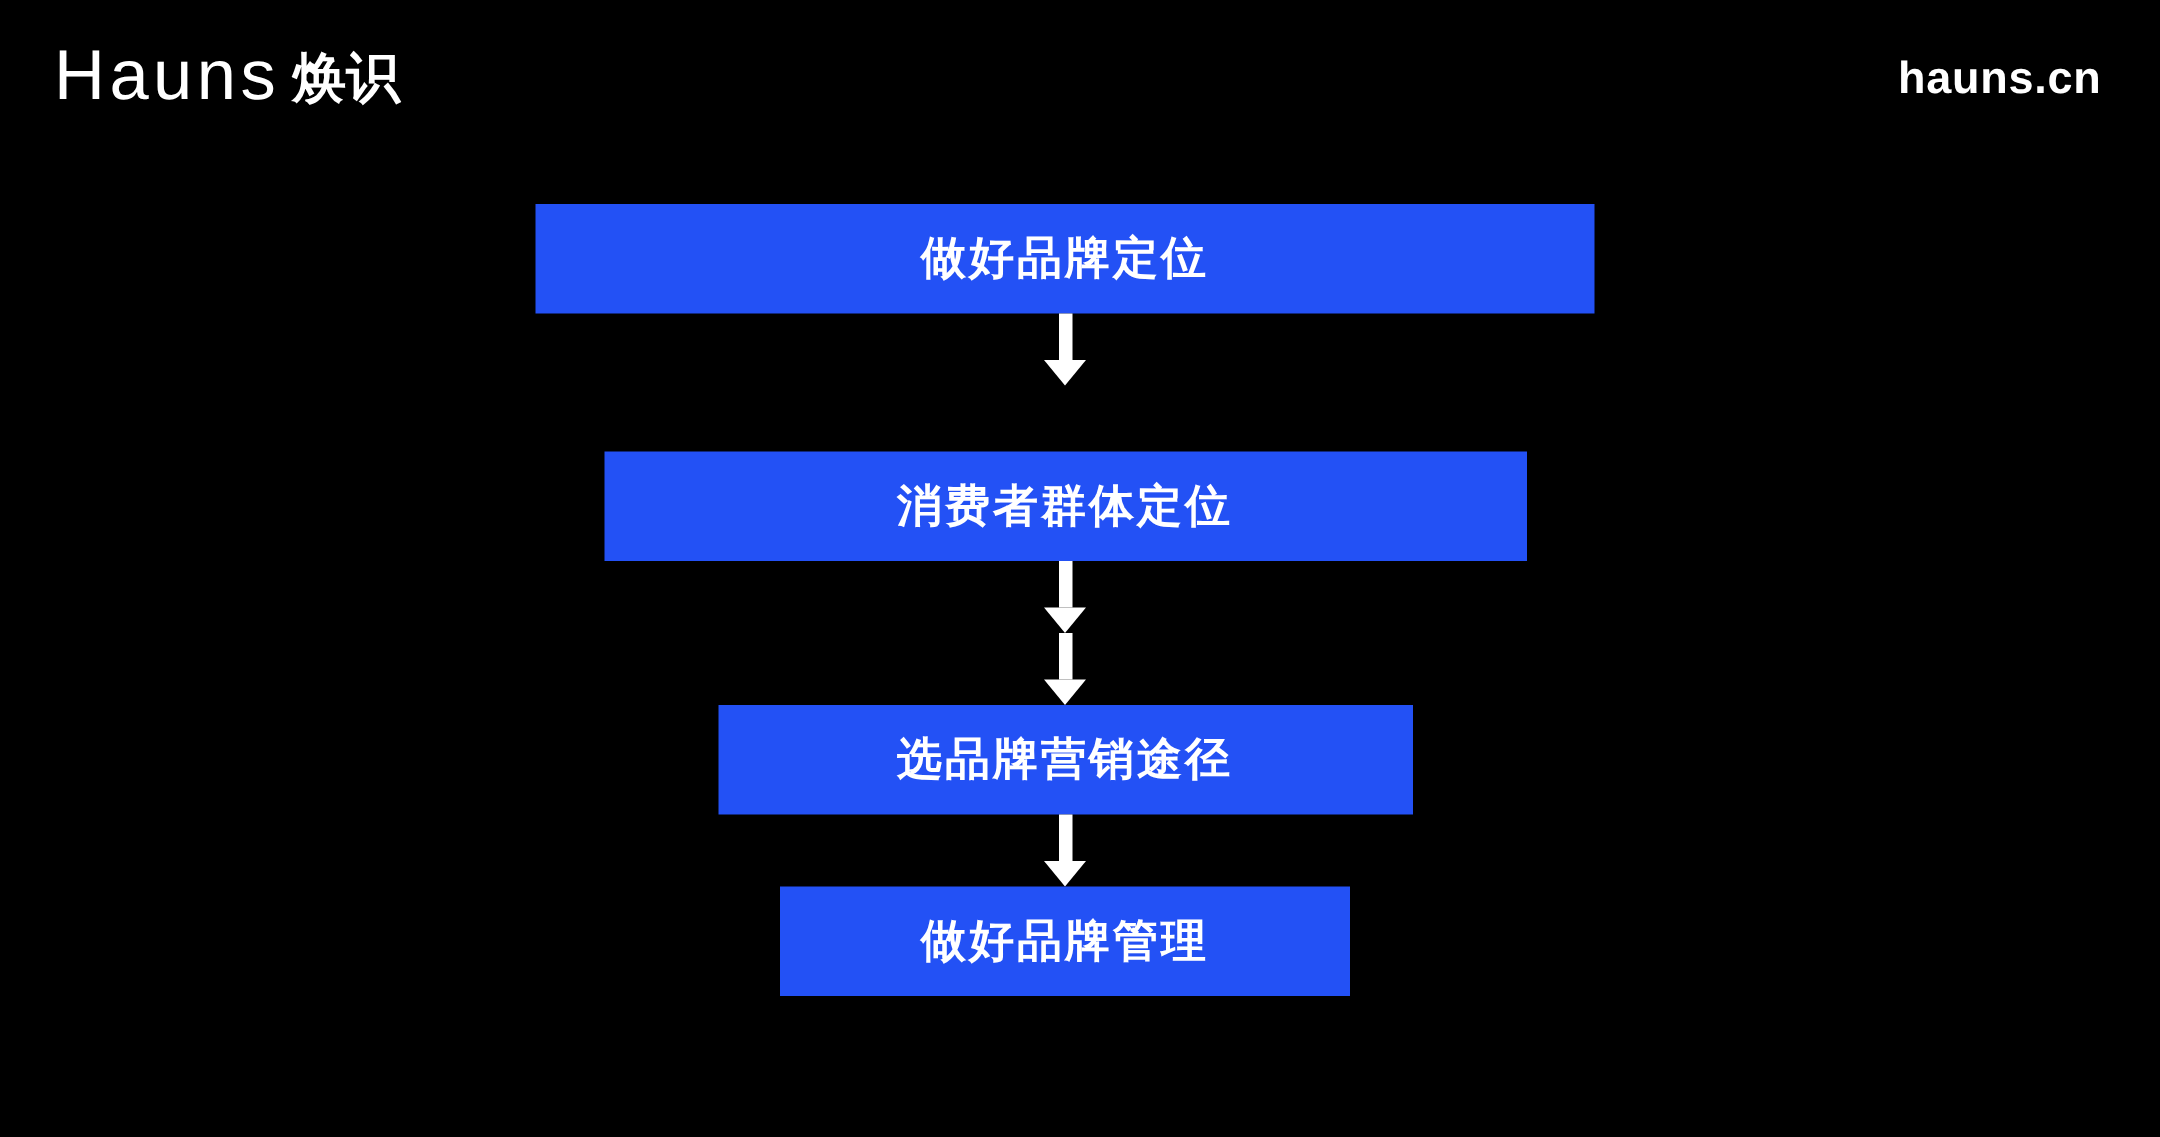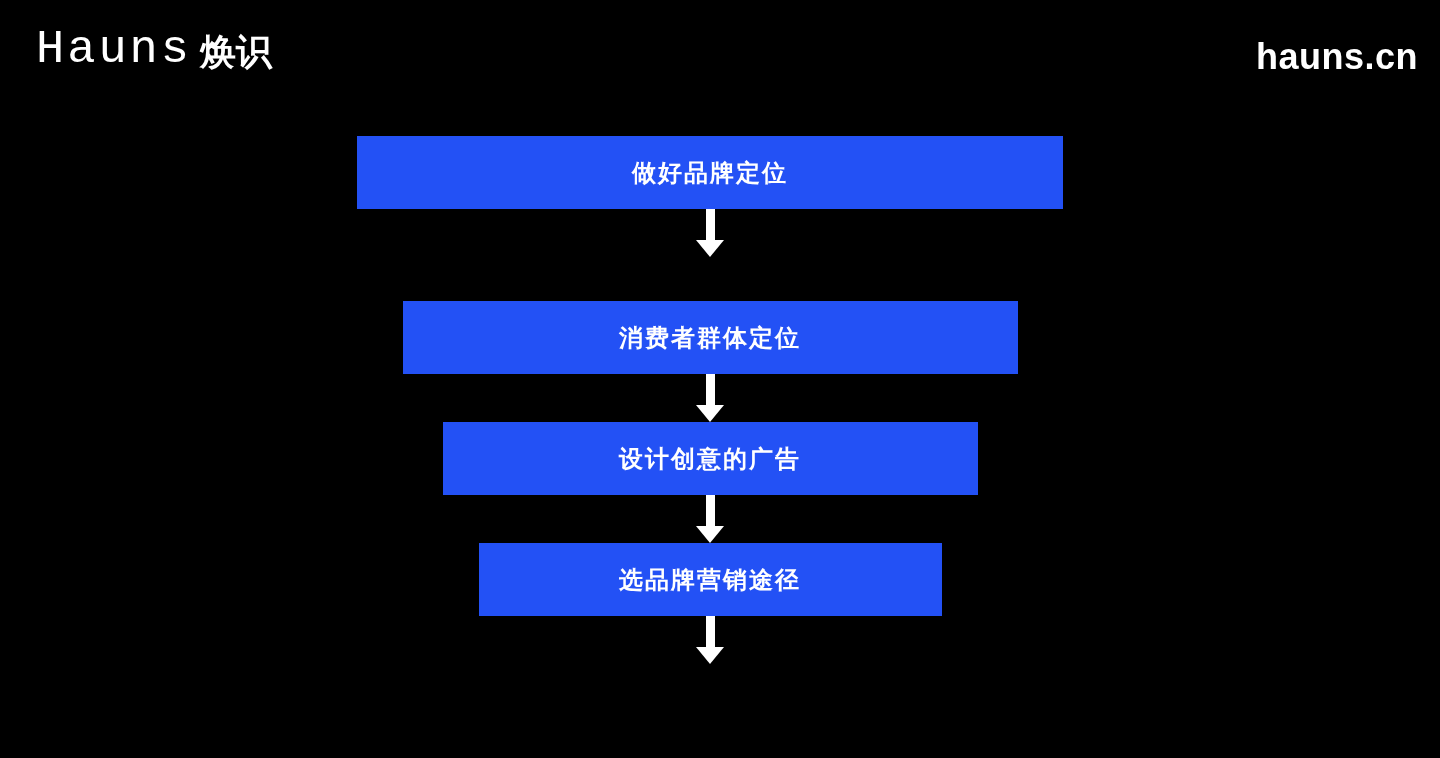--- a/index.html
+++ b/index.html
@@ -32,38 +32,37 @@
     display: flex;
     align-items: center;
     color: #ffffff;
   }
 
   .logo-latin {
     font-size: 47px;
     font-weight: 500;
     letter-spacing: 3px;
     line-height: 1;
-    font-family: Liberation Mono, monospace;
   }
 
   .logo-cjk {
     font-size: 36px;
     font-weight: 600;
     margin-left: 8px;
     line-height: 1;
     padding-top: 4px;
     text-align: right;
   }
 
   .site-url {
     position: absolute;
-    right: 22px;
+    right: 39px;
     top: 36px;
     color: #ffffff;
-    font-size: 36px;
+    font-size: 30px;
     font-weight: 700;
     letter-spacing: 0.5px;
     text-align: right;
   }
 
   
   .flow {
     position: absolute;
     top: 136px;
     left: 0;
@@ -73,21 +72,21 @@
     align-items: center;
   }
 
   .flow-step {
     background: #2351f5;
     height: 73px;
     display: flex;
     align-items: center;
     justify-content: center;
     color: #ffffff;
-    font-size: 24px;
+    font-size: 30px;
     font-weight: 700;
     letter-spacing: 2px;
   }
 
   
   .step-1 { width: 706px; }
   .step-2 { width: 615px; margin-top: 44px; }
   .step-3 { width: 535px; }
   .step-4 { width: 463px; }
   .step-5 { width: 380px; }
@@ -139,32 +138,32 @@
 
   <div class="flow-step step-2">
     <span>消费者群体定位</span>
   </div>
 
   <div class="arrow">
     <div class="arrow-shaft"></div>
     <div class="arrow-head"></div>
   </div>
 
-  <div class="flow-step step-3">
-    <span>设计创意的广告</span>
-  </div>
 
   <div class="arrow">
     <div class="arrow-shaft"></div>
     <div class="arrow-head"></div>
   </div>
 
   <div class="flow-step step-4">
     <span>选品牌营销途径</span>
   </div>
 
   <div class="arrow">
     <div class="arrow-shaft"></div>
     <div class="arrow-head"></div>
   </div>
 
+  <div class="flow-step step-5">
+    <span>做好品牌管理</span>
+  </div>
 
 </div>
 
 </body></html>

